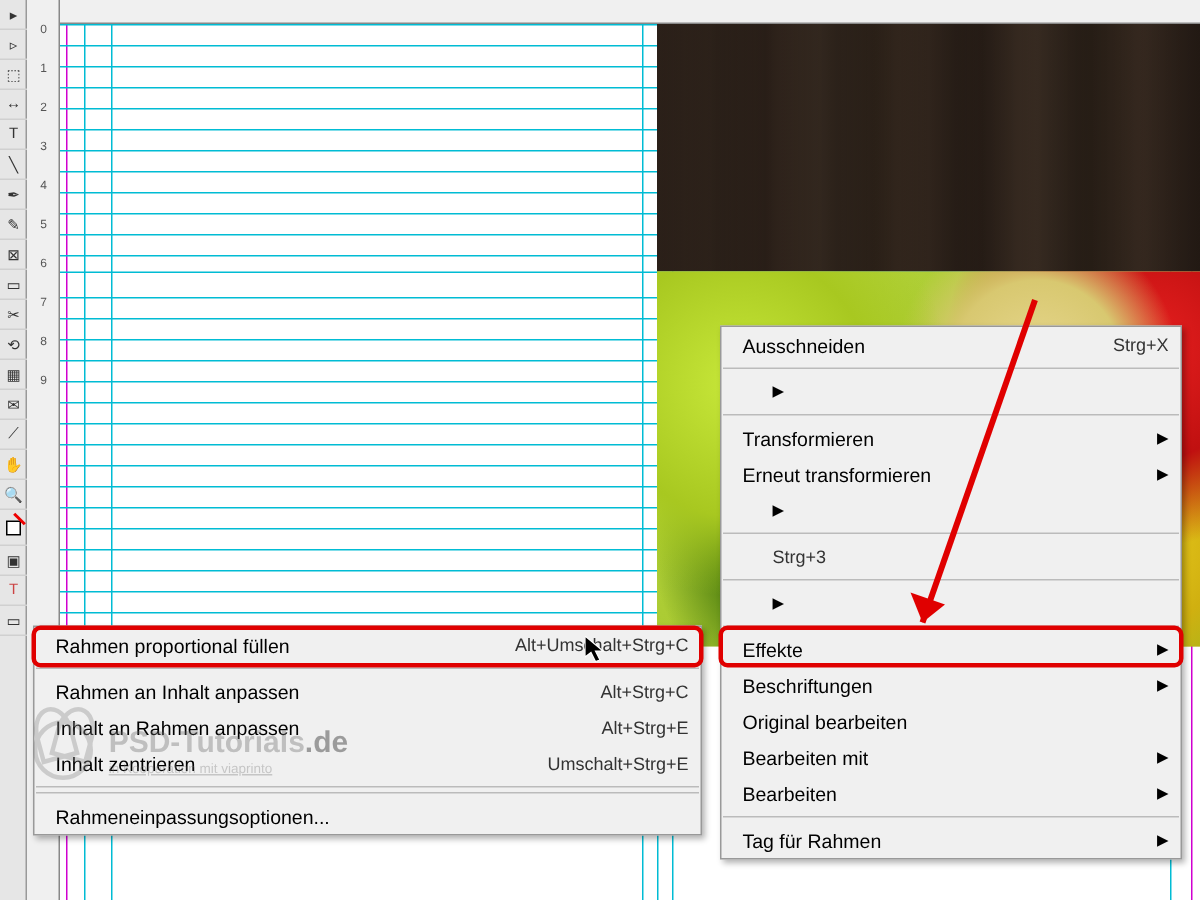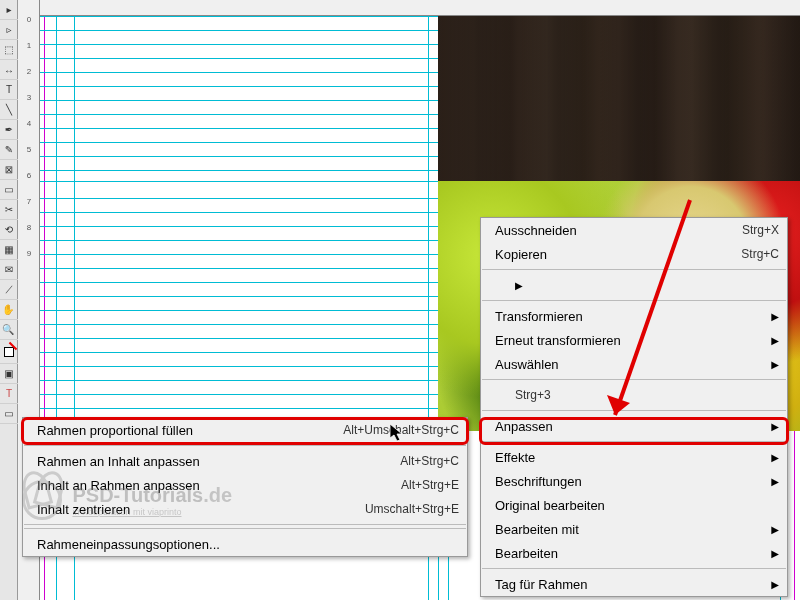--- a/index.html
+++ b/index.html
@@ -59,21 +59,21 @@
 .cursor { position: absolute; left: 390px; top: 424px; pointer-events: none; z-index: 100; }
 
 
 .watermark { position: absolute; left: 22px; top: 480px; opacity: 0.35; pointer-events: none; font-family: Arial; }
 .wm-icon { display: inline-block; width: 40px; height: 40px; border: 3px solid #888; border-radius: 50%; position: relative; vertical-align: middle; }
 .wm-icon::before, .wm-icon::after { content: ''; position: absolute; width: 20px; height: 30px; border: 3px solid #888; border-radius: 50% 50% 0 0; top: -12px; }
 .wm-icon::before { left: -2px; transform: rotate(-15deg); }
 .wm-icon::after { left: 12px; transform: rotate(15deg); }
 .wm-text { display: inline-block; vertical-align: middle; margin-left: 6px; }
 .wm-title { font-size: 20px; font-weight: bold; color: #666; }
-.wm-title .de { color: #737373; }
+.wm-title .de { color: #000000; }
 .wm-sub { font-size: 9px; color: #777; text-decoration: underline; }
 </style>
 </head>
 <body>
 
 <div class="toolbox">
   <div class="tool">▸</div>
   <div class="tool">▹</div>
   <div class="tool">⬚</div>
   <div class="tool">↔</div>
@@ -155,48 +155,42 @@
 
   <div class="wood"></div>
   <div class="veggie"></div>
 </div>
 
 <div class="menu menu1">
   <div class="menu-item">
       <span class="label">Ausschneiden</span>
       <span class="shortcut">Strg+X</span>
     </div>
-  <div class="menu-item">
-      <span class="label">Kopieren</span>
-      <span class="shortcut">Strg+C</span>
-    </div>
   <div class="menu-sep"></div>
   <div class="menu-item">
       <span class="arrow">▶</span>
     </div>
   <div class="menu-sep"></div>
   <div class="menu-item">
       <span class="label">Transformieren</span>
       <span class="arrow">▶</span>
     </div>
   <div class="menu-item">
       <span class="label">Erneut transformieren</span>
       <span class="arrow">▶</span>
     </div>
   <div class="menu-item">
-      <span class="label">Auswählen</span>
       <span class="arrow">▶</span>
     </div>
   <div class="menu-sep"></div>
   <div class="menu-item">
       <span class="shortcut">Strg+3</span>
     </div>
   <div class="menu-sep"></div>
   <div class="menu-item">
-      <span class="label">Anpassen</span>
       <span class="arrow">▶</span>
     </div>
   <div class="menu-sep"></div>
   <div class="menu-item">
       <span class="label">Effekte</span>
       <span class="arrow">▶</span>
     </div>
   <div class="menu-item">
       <span class="label">Beschriftungen</span>
       <span class="arrow">▶</span>

